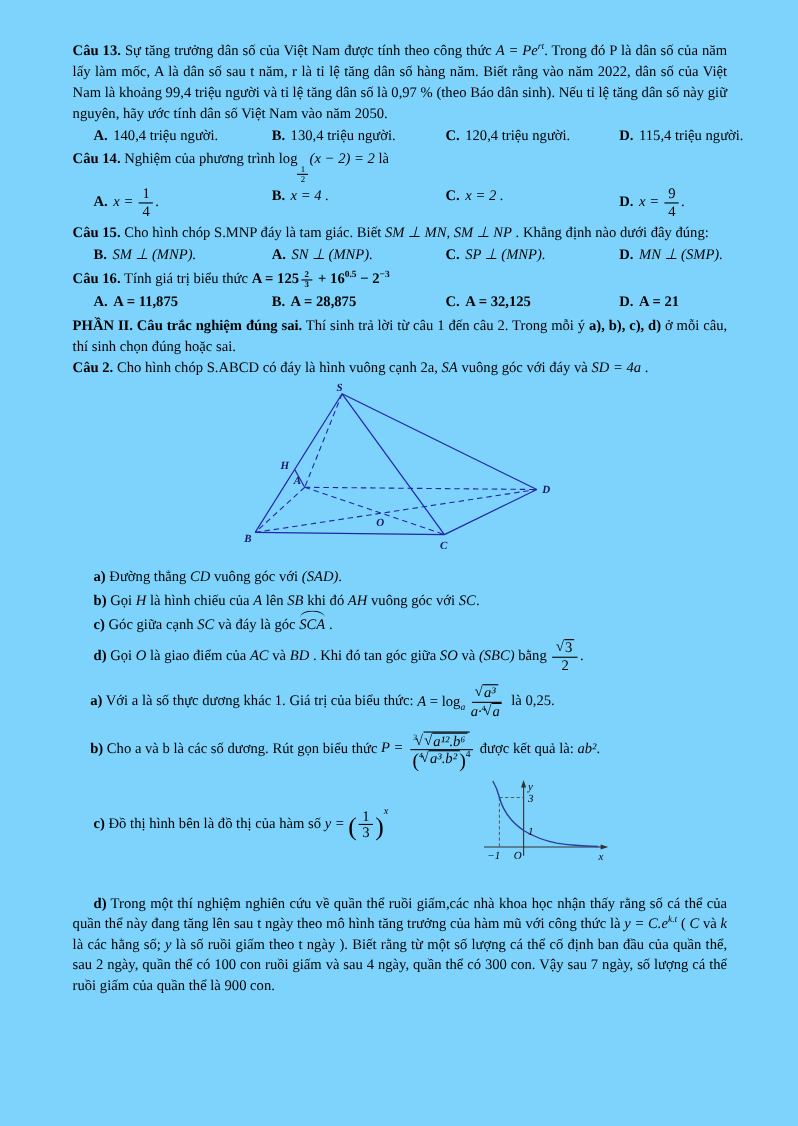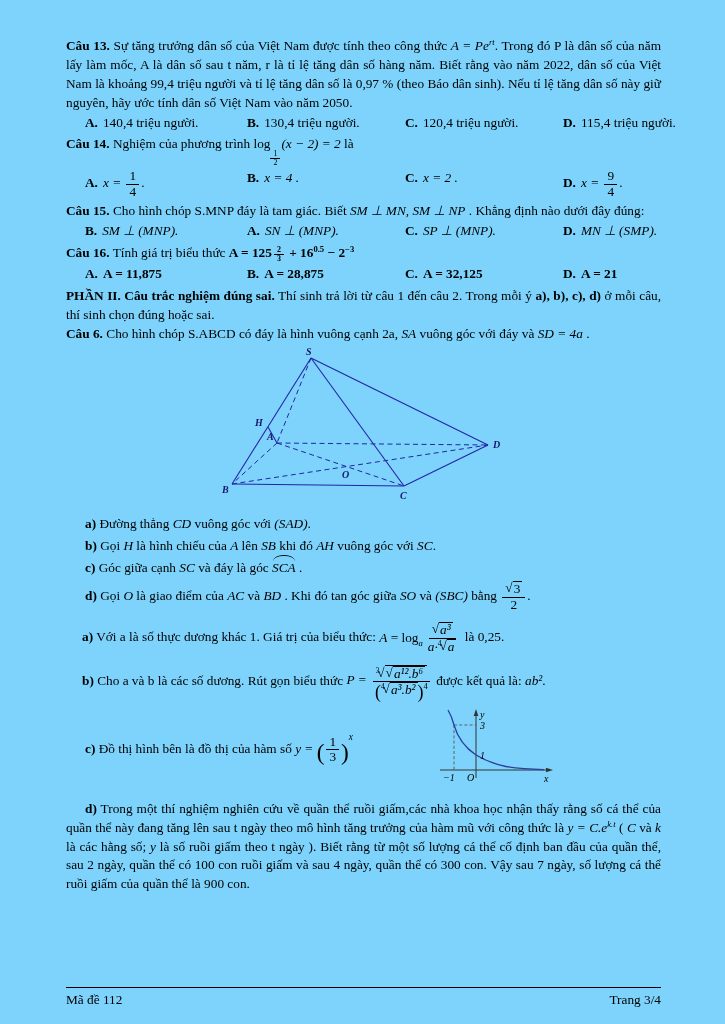--- a/index.html
+++ b/index.html
@@ -31,21 +31,21 @@
   .supx{font-size:0.7em;position:relative;top:-0.85em;}
   .widehat{position:relative;font-style:italic;display:inline-block;}
   .widehat::before{content:"";position:absolute;left:1px;right:1px;top:-4px;height:5px;
          border-top:1.3px solid #000;border-radius:50% 50% 0 0/100% 100% 0 0;}
   .mathbold{font-weight:bold;}
   .item{padding-left:19px;margin:3px 0;}
   .figwrap{text-align:center;margin:2px 0 4px;}
   .c2item{padding-left:0;margin:10px 16px;font-family:Liberation Serif, serif;}
   .c2c-row{display:flex;align-items:center;margin:4px 0 2px;}
   .c2c-text{width:368px;flex:0 0 auto;padding-left:19px;}
-  .c2d{text-indent:19px;margin-top:8px;}
+  .c2d{text-indent:19px;margin-top:20px;}
   .footer{position:absolute;left:66px;right:64px;bottom:14px;border-top:1px solid #000;
           padding-top:3px;display:flex;justify-content:space-between;}
   .nowrap{white-space:nowrap;}
 </style>
 </head>
 <body>
 
 <div class="page">
 
   <p class="q"><b>Câu 13.</b><span> Sự tăng trưởng dân số của Việt Nam được tính theo công thức </span><span class="i nowrap"><span>A = Pe</span><sup>rt</sup></span><span>. Trong đó P là dân số của năm lấy làm mốc, A là dân số sau t năm, r là tỉ lệ tăng dân số hàng năm. Biết rằng vào năm 2022, dân số của Việt Nam là khoảng 99,4 triệu người và tỉ lệ tăng dân số là 0,97 % (theo Báo dân sinh). Nếu tỉ lệ tăng dân số này giữ nguyên, hãy ước tính dân số Việt Nam vào năm 2050.</span></p>
@@ -87,21 +87,21 @@
         </span><span> + 16</span><sup>0.5</sup><span> − 2</span><sup>−3</sup></span></p>
   <div class="opts">
     <span class="opt mathbold"><span class="optlabel">A.</span><span>A = 11,875</span></span>
     <span class="opt mathbold"><span class="optlabel">B.</span><span>A = 28,875</span></span>
     <span class="opt mathbold"><span class="optlabel">C.</span><span>A = 32,125</span></span>
     <span class="opt mathbold"><span class="optlabel">D.</span><span>A = 21</span></span>
   </div>
 
   <p><b>PHẦN II. Câu trắc nghiệm đúng sai.</b><span> Thí sinh trả lời từ câu 1 đến câu 2. Trong mỗi ý </span><b>a), b), c), d)</b><span> ở mỗi câu, thí sinh chọn đúng hoặc sai.</span></p>
 
-  <p><b>Câu 6.</b><span> Cho hình chóp S.ABCD có đáy là hình vuông cạnh 2a, </span><span class="i">SA</span><span> vuông góc với đáy và </span><span class="i">SD = 4a</span><span> .</span></p>
+  <p><b>Câu 2.</b><span> Cho hình chóp S.ABCD có đáy là hình vuông cạnh 2a, </span><span class="i">SA</span><span> vuông góc với đáy và </span><span class="i">SD = 4a</span><span> .</span></p>
 
   <div class="figwrap">
     <svg width="300" height="160" viewBox="0 0 300 160">
       <g stroke="#2424a8" stroke-width="1.1" fill="none">
         <path d="M97,12 L18,138"></path>
         <path d="M97,12 L190,140"></path>
         <path d="M97,12 L274,99"></path>
         <path d="M18,138 L190,140"></path>
         <path d="M190,140 L274,99"></path>
         <path d="M63,97 L54,81"></path>
@@ -188,18 +188,14 @@
         <text x="33" y="73">O</text>
         <text x="9" y="73">−1</text>
         <text x="46" y="21">3</text>
         <text x="46" y="51">1</text>
       </g>
     </svg>
   </div>
 
   <p class="c2d"><b>d)</b><span> Trong một thí nghiệm nghiên cứu về quần thể ruồi giấm,các nhà khoa học nhận thấy rằng số cá thể của quần thể này đang tăng lên sau t ngày theo mô hình tăng trưởng của hàm mũ với công thức là </span><span class="i nowrap"><span>y = C.e</span><sup>k.t</sup></span><span> ( </span><span class="i">C</span><span> và </span><span class="i">k</span><span> là các hằng số; </span><span class="i">y</span><span> là số ruồi giấm theo t ngày ). Biết rằng từ một số lượng cá thể cố định ban đầu của quần thể, sau 2 ngày, quần thể có 100 con ruồi giấm và sau 4 ngày, quần thể có 300 con. Vậy sau 7 ngày, số lượng cá thể ruồi giấm của quần thể là 900 con.</span></p>
 
-  <div class="footer">
-    <span>Mã đề 112</span>
-    <span>Trang 3/4</span>
-  </div>
 
 </div>
 
 </body></html>

